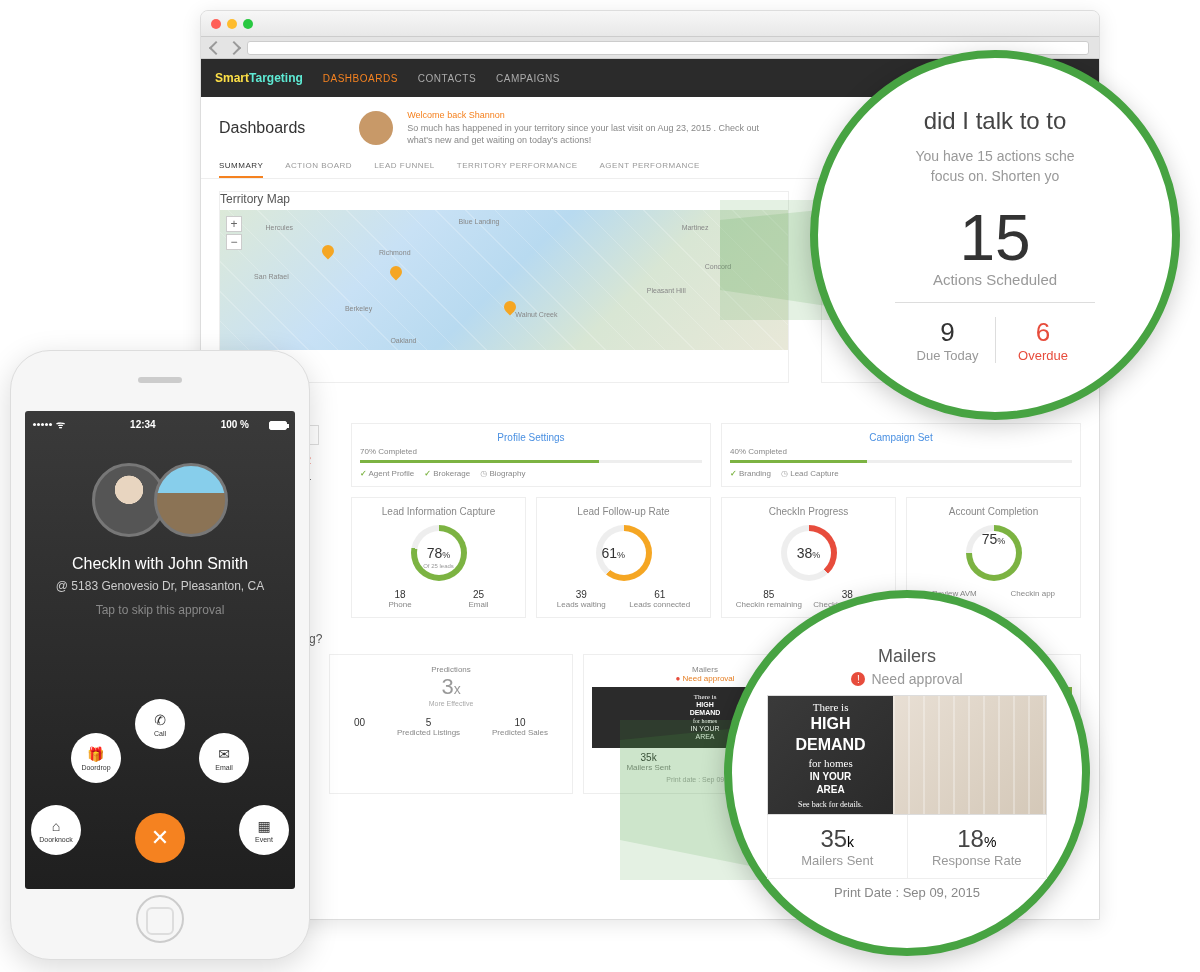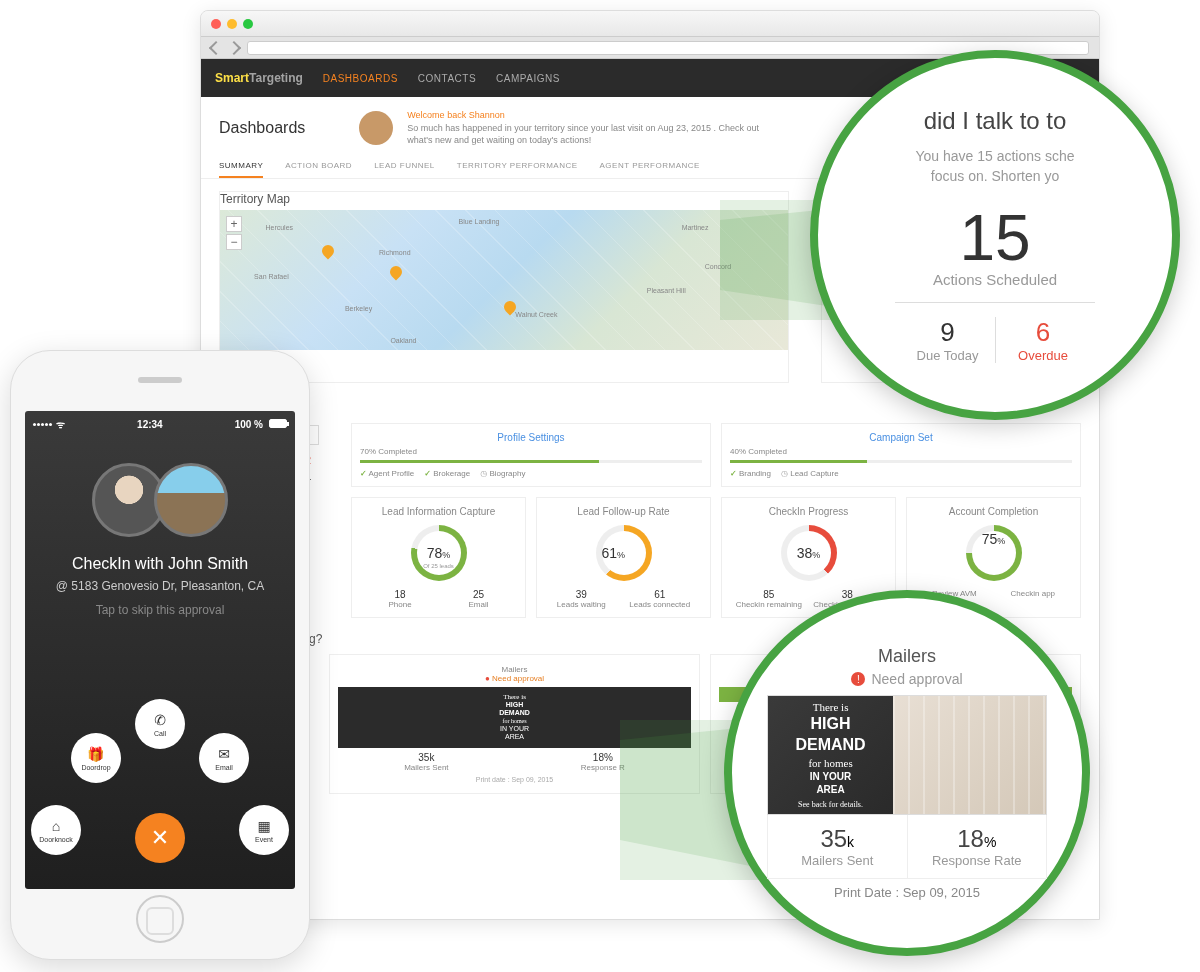--- a/index.html
+++ b/index.html
@@ -11,21 +11,21 @@
 .traffic{width:10px;height:10px;border-radius:50%}
 .tr-r{background:#ff5f57}.tr-y{background:#febc2e}.tr-g{background:#28c840}
 .url-bar{height:22px;background:#e4e4e4;display:flex;align-items:center;padding:0 10px;gap:8px;border-bottom:1px solid #ccc}
 .url-arrow{width:10px;height:10px;border-left:2px solid #999;border-top:2px solid #999;transform:rotate(-45deg)}
 .url-arrow.r{transform:rotate(135deg)}
 .url-input{flex:1;height:14px;background:#fff;border:1px solid #ccc;border-radius:3px}
 
 
 .app-header{height:38px;background:#2b2b2b;display:flex;align-items:center;padding:0 14px;gap:20px;color:#aaa;font-size:10px}
 .brand{font-weight:600;font-size:12px}
-.brand-o{color:#fde047}.brand-w{color:#a3a3a3}
+.brand-o{color:#fde047}.brand-w{color:#5eead4}
 .nav-item{text-transform:uppercase;letter-spacing:0.5px;cursor:pointer}
 .nav-item.active{color:#f58220}
 .header-spacer{flex:1}
 .avatar{width:22px;height:22px;border-radius:50%;background:#c89968}
 .user-chip{display:flex;align-items:center;gap:6px;font-size:10px;color:#ddd}
 .chev{width:0;height:0;border-left:3px solid transparent;border-right:3px solid transparent;border-top:4px solid #ddd}
 .search-ico{width:12px;height:12px;border:1.5px solid #ddd;border-radius:50%;position:relative}
 .search-ico:after{content:"";position:absolute;width:5px;height:1.5px;background:#ddd;transform:rotate(45deg);right:-4px;bottom:-1px}
 
 
@@ -347,20 +347,38 @@
                 </div>
             </div>
           </div>
         </div>
       </div>
 
       <div class="perf-title" style="margin-top:12px">ritories performing?</div>
       <div class="terr-row">
         <div style="width:100px"></div>
         <div class="terr-card">
+          <div>Predictions</div>
+          <div class="terr-big"><span>3</span><span style="font-size:14px">x</span></div>
+          <div class="terr-sub">More Effective</div>
+          <div class="mini-stats" style="margin-top:10px">
+              <div>
+                <div class="ms-num">00</div>
+              </div>
+              <div>
+                <div class="ms-num">5</div>
+                <div>Predicted Listings</div>
+              </div>
+              <div>
+                <div class="ms-num">10</div>
+                <div>Predicted Sales</div>
+              </div>
+            </div>
+        </div>
+        <div class="terr-card">
           <div>Mailers</div>
           <div class="need-app"><span style="color:#e74c3c">●</span> <span>Need approval</span></div>
           <div class="mailers-thumb">
             <div style="font-family:cursive">There is</div>
             <div style="font-weight:700">HIGH</div>
             <div style="font-weight:700">DEMAND</div>
             <div style="font-family:cursive;font-size:6px">for homes</div>
             <div>IN YOUR</div>
             <div>AREA</div>
           </div>
@@ -458,21 +476,21 @@
         <div class="sig">
             <span></span>
             <span></span>
             <span></span>
             <span></span>
             <span></span>
           </div>
         <span>ᯤ</span>
       </div>
       <div>12:34</div>
-      <div style="display:flex;gap:6px;align-items:flex-start">
+      <div style="display:flex;gap:20px;align-items:flex-end">
         <span>100 %</span>
         <div class="batt">
             <div class="batt-fill"></div>
           </div>
       </div>
     </div>
     <div class="ph-body">
       <div class="ph-avatars">
         <div class="ph-av" style="background:radial-gradient(circle at 50% 35%,#e8d5c0 25%, #555 26%)"></div>
         <div class="ph-av house"></div>

